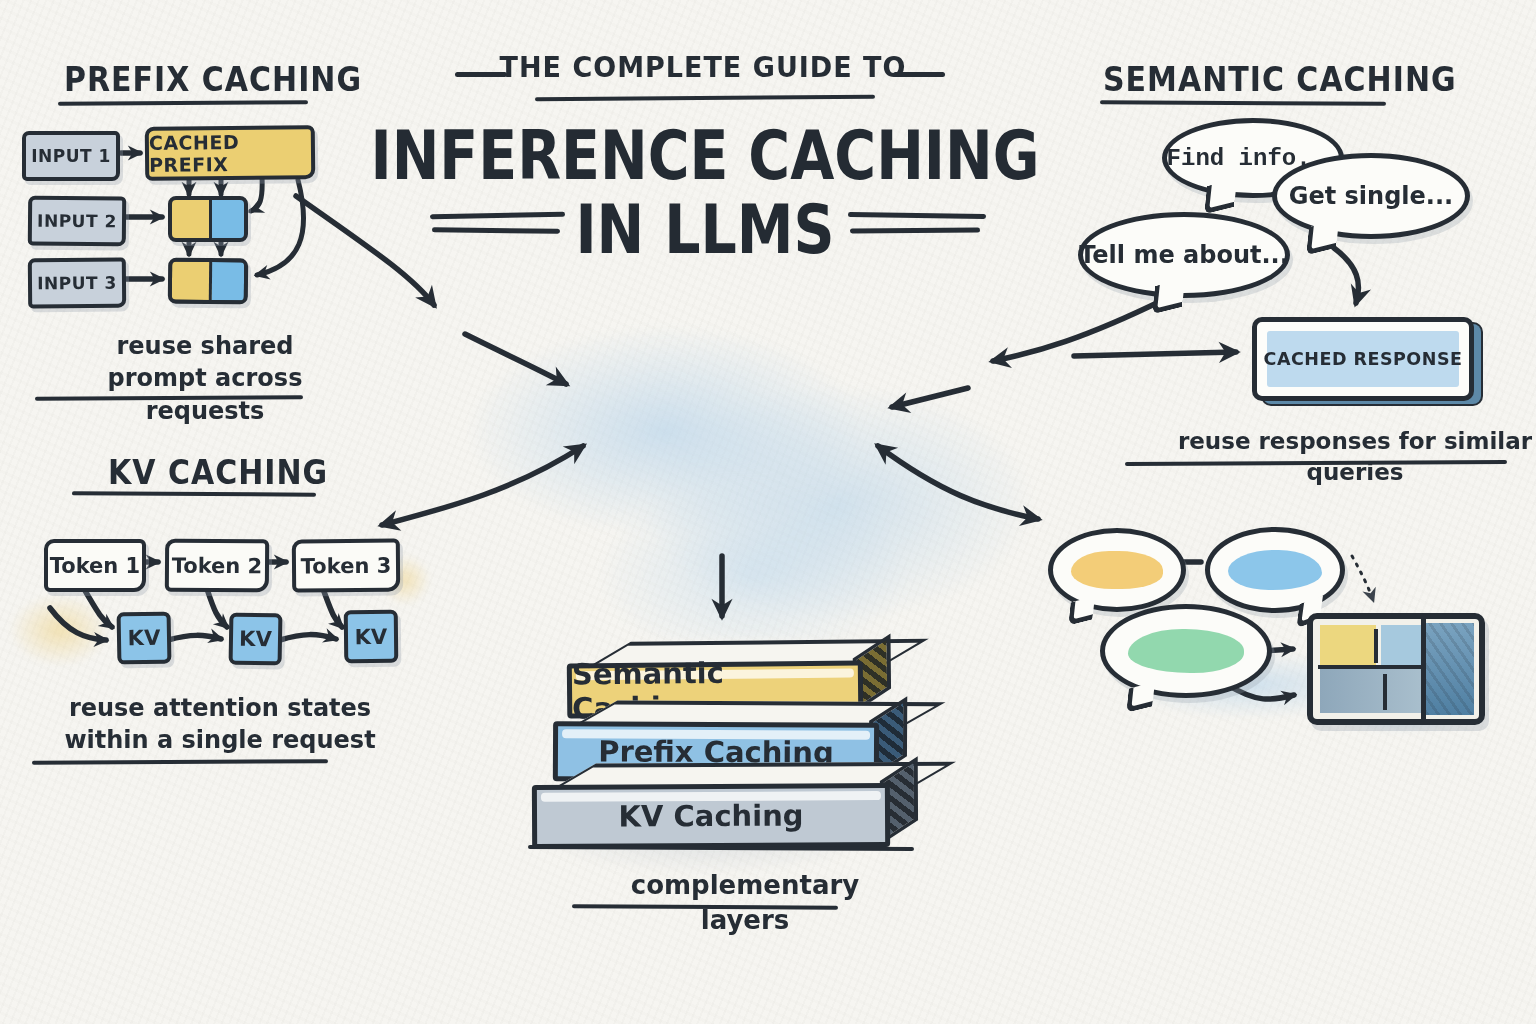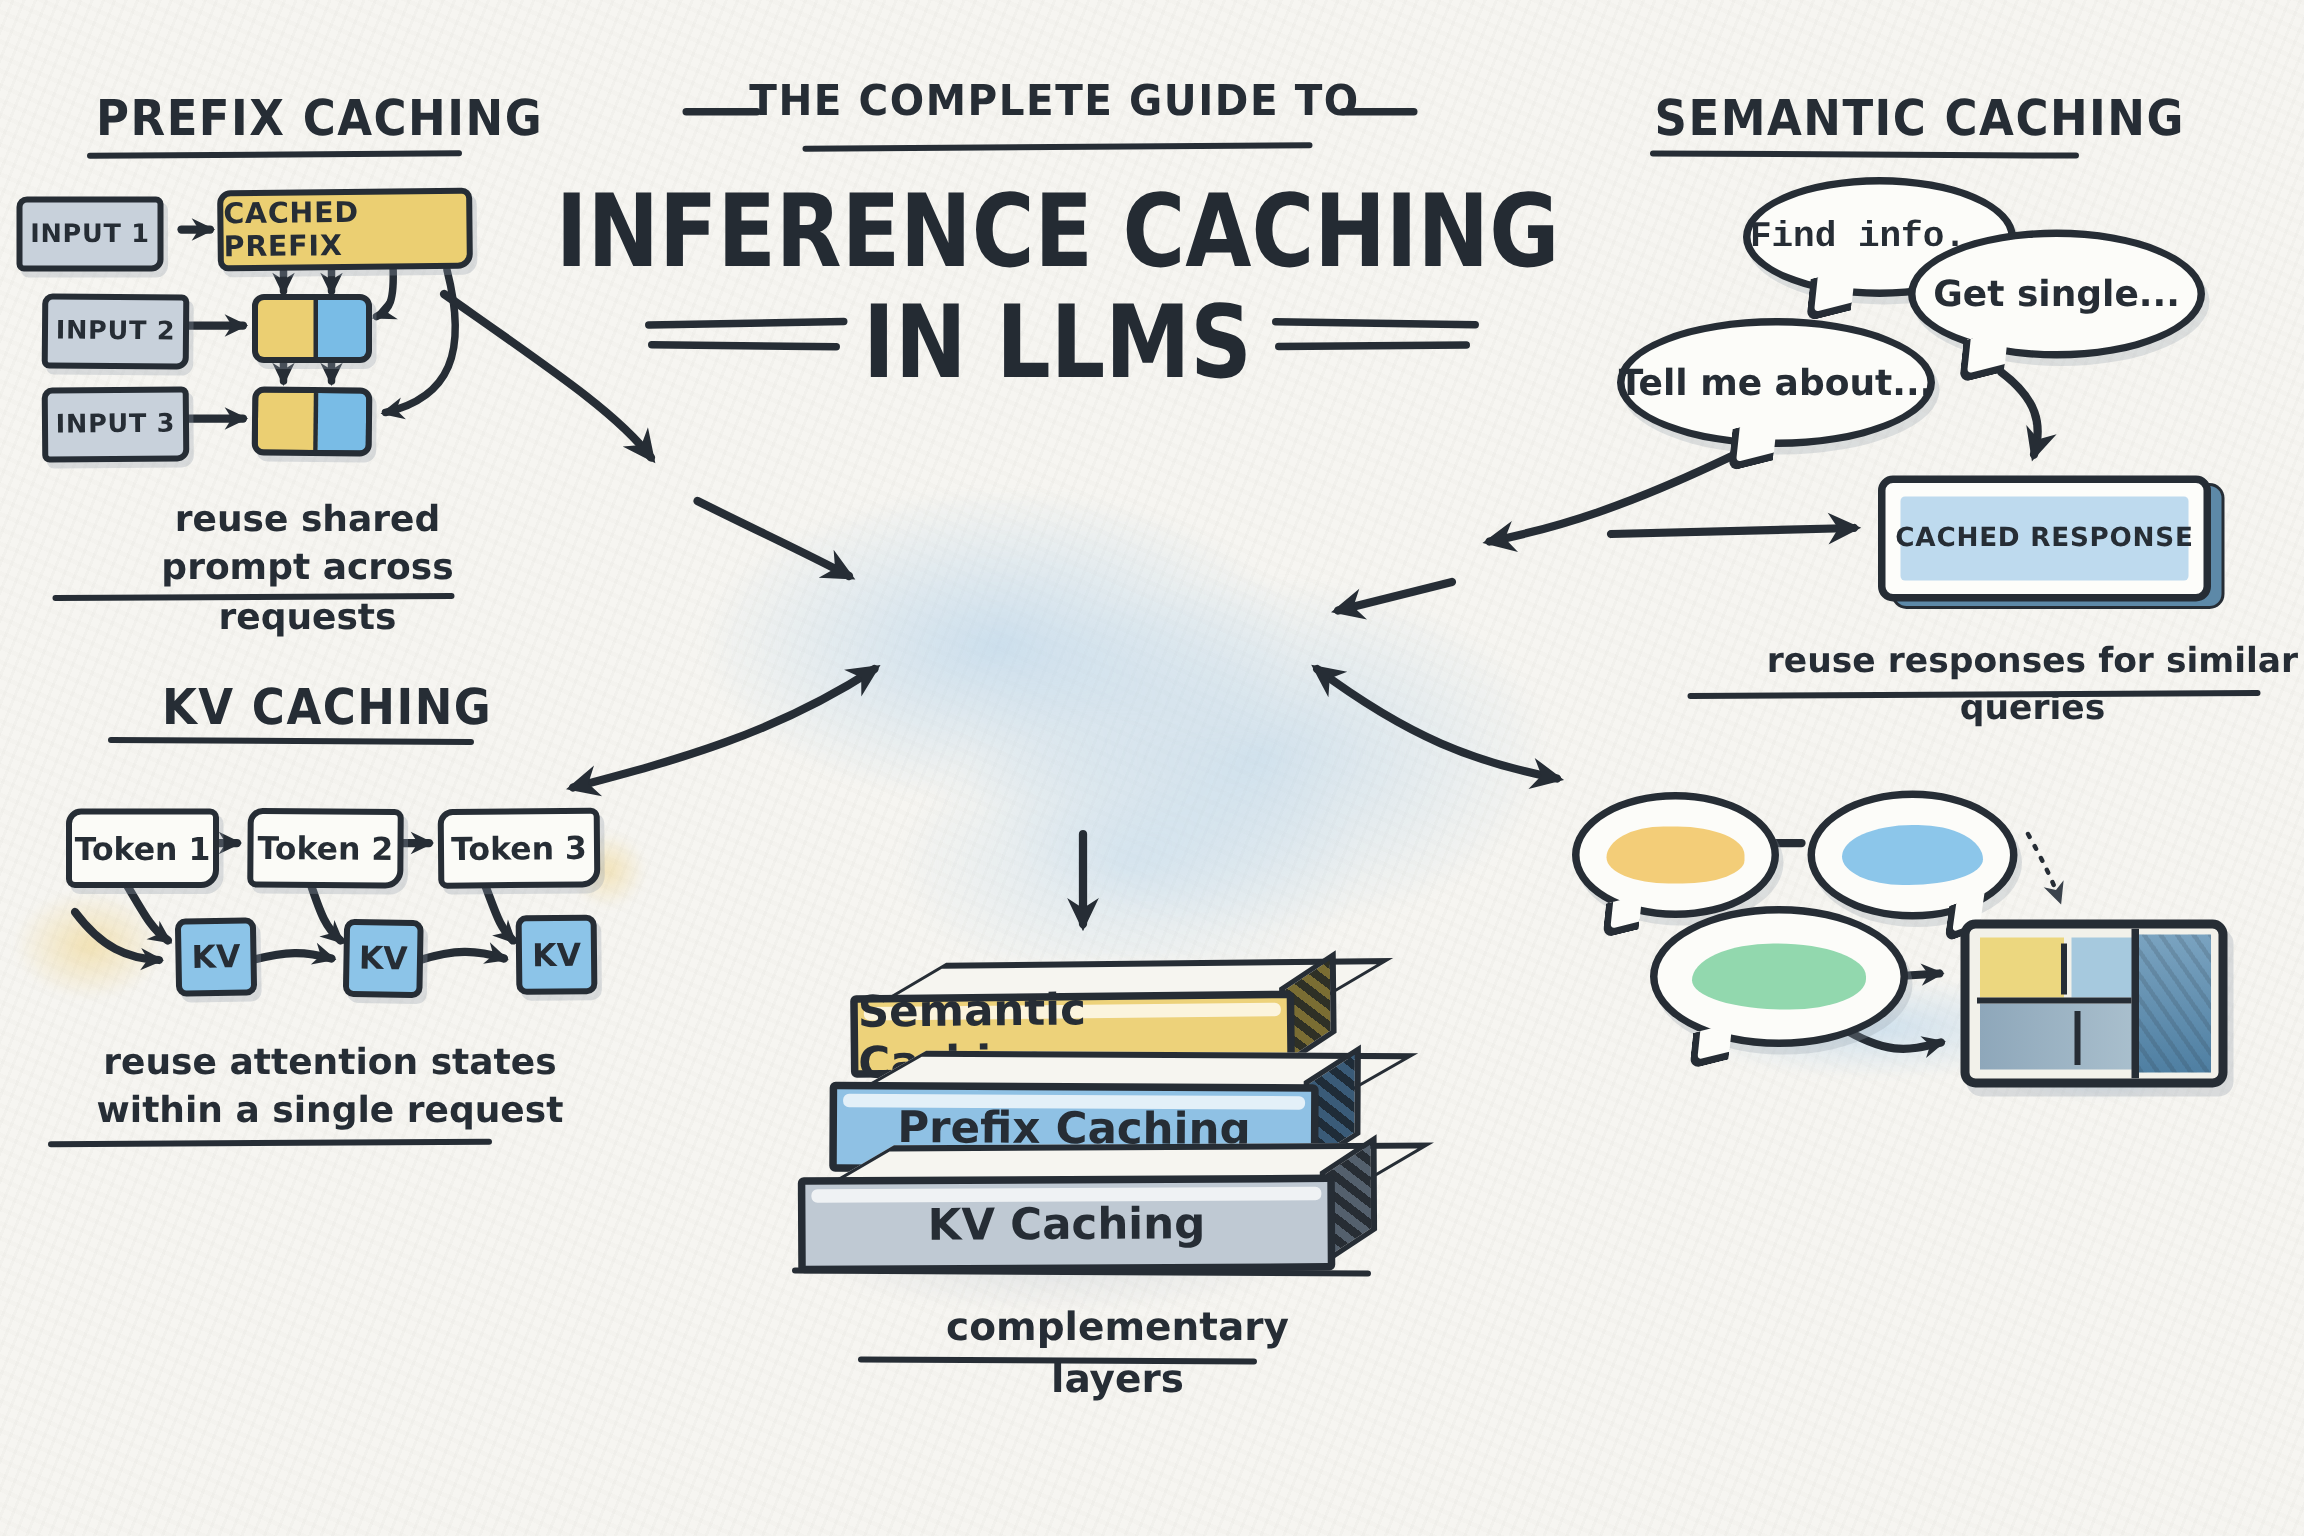--- a/index.html
+++ b/index.html
@@ -187,21 +187,21 @@
     <div class="abs dash" style="left:430px;top:213px;width:135px;transform:rotate(-1deg);"></div>
     <div class="abs dash" style="left:432px;top:228px;width:128px;transform:rotate(.6deg);"></div>
     <div class="abs dash" style="left:848px;top:213px;width:138px;transform:rotate(.8deg);"></div>
     <div class="abs dash" style="left:850px;top:228px;width:130px;transform:rotate(-.5deg);"></div>
   </div>
 
   <div>
     <div class="abs heading" style="left:64px;top:62px;">PREFIX CACHING</div>
     <div class="abs rule" style="left:58px;top:101px;width:250px;transform:rotate(-.4deg);"></div>
 
-    <div class="abs inkbox inputbox" style="left:11px;top:131px;width:90px;height:42px;">
+    <div class="abs inkbox inputbox" style="left:22px;top:131px;width:90px;height:42px;">
       <span>INPUT 1</span>
     </div>
     <div class="abs inkbox inputbox" style="left:28px;top:196px;width:90px;height:42px;transform:rotate(.5deg);">
       <span>INPUT 2</span>
     </div>
     <div class="abs inkbox inputbox" style="left:28px;top:258px;width:90px;height:42px;transform:rotate(-.5deg);text-align:center;">
       <span>INPUT 3</span>
     </div>
 
     <div class="abs inkbox cachedprefix" style="left:145px;top:126px;width:162px;height:46px;">

